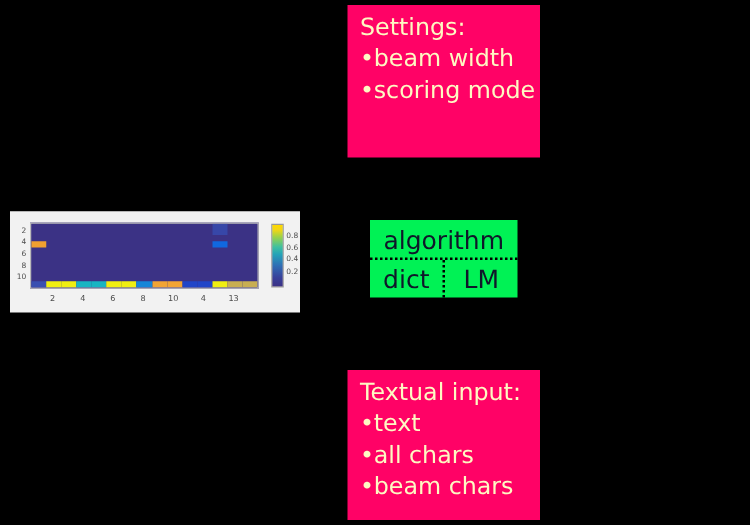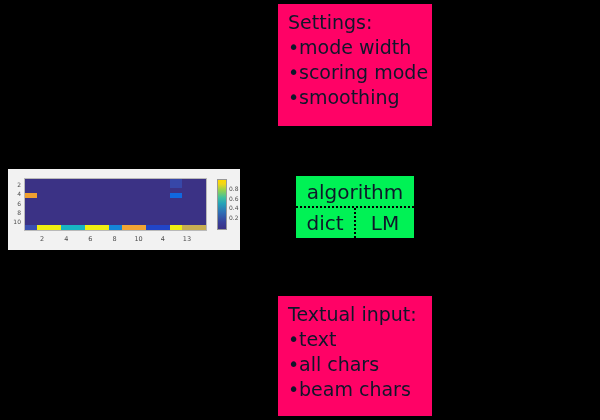--- a/index.html
+++ b/index.html
@@ -16,21 +16,21 @@
   }
 
   
   .box {
     position: absolute;
     box-sizing: border-box;
   }
 
   .pink-box {
     background: #FF0266;
-    color: #0f172a;
+    color: #fef9c3;
     padding: 6px 10px 25px 10px;
   }
   .pink-box .title {
     font-size: 19px;
     line-height: 25px;
     white-space: nowrap;
   }
   .pink-box ul {
     list-style: none;
     margin: 0;
@@ -174,23 +174,22 @@
     line-height: 6px;
     transform: translateY(-50%);
   }
 </style>
 </head>
 <body>
 
 <div class="box pink-box" id="settings-box" style="left:278px; top:4px; width:154px; height:122px;">
   <div class="title">Settings:</div>
   <ul>
-    <li>mode width</li>
+    <li>beam width</li>
     <li>scoring mode</li>
-    <li>smoothing</li>
   </ul>
 </div>
 
 <div class="box" id="algorithm-box" style="left:296px; top:176px; width:118px; height:62px;">
   <div id="algorithm-header">algorithm</div>
   <div id="algorithm-cells">
     <div class="alg-cell left">dict</div>
     <div class="alg-cell">LM</div>
   </div>
 </div>

